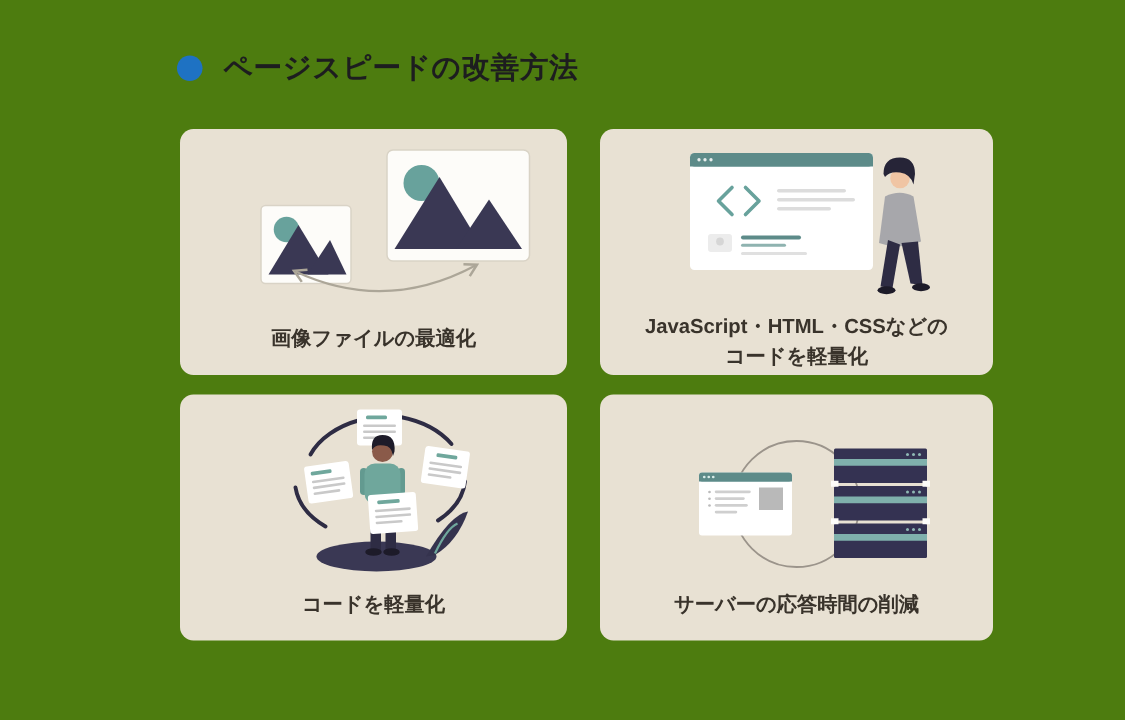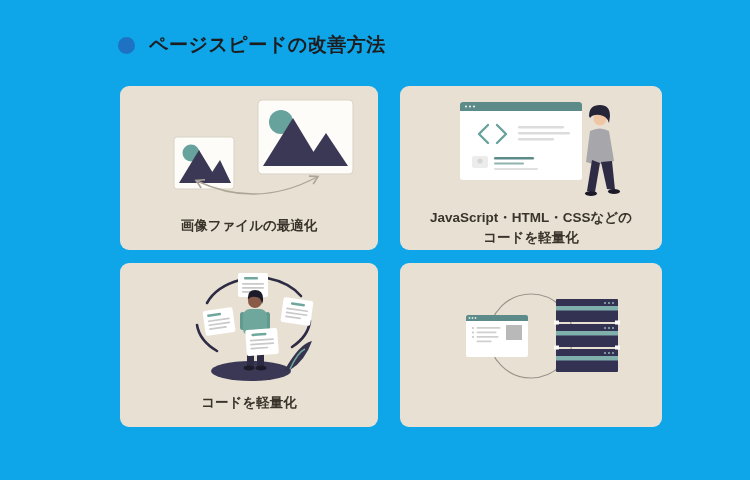--- a/index.html
+++ b/index.html
@@ -1,18 +1,18 @@
 <!DOCTYPE html>
 <html><head>
 <meta charset="utf-8">
 <style>
   * { margin:0; padding:0; box-sizing:border-box; }
   body { background:#ffffff; font-family:"Liberation Sans","DejaVu Sans",sans-serif; }
   .page {
-    position:relative; width:750px; height:480px; background:#0ea5e9; overflow:hidden;
+    position:relative; width:750px; height:480px; background:#4d7c0f; overflow:hidden;
   }
   .header {
     position:absolute; left:118px; top:32px;
     display:flex; align-items:center; gap:14px;
   }
   .bullet {
     width:17px; height:17px; border-radius:50%; background:#1e72c3; flex:0 0 auto;
   }
   .title {
     font-size:19px; font-weight:bold; color:#1d1d1f; letter-spacing:0.5px;
@@ -206,16 +206,17 @@
             <circle cx="205" cy="90" r="1" fill="#8fb8b4"></circle>
               <circle cx="209" cy="90" r="1" fill="#8fb8b4"></circle>
               <circle cx="213" cy="90" r="1" fill="#8fb8b4"></circle>
             <rect x="154" y="57.5" width="5" height="4" fill="#fdfcf9"></rect>
             <rect x="215" y="57.5" width="5" height="4" fill="#fdfcf9"></rect>
             <rect x="154" y="82.5" width="5" height="4" fill="#fdfcf9"></rect>
             <rect x="215" y="82.5" width="5" height="4" fill="#fdfcf9"></rect>
           </g>
         </svg>
       </div>
+      <div class="card-label">サーバーの応答時間の削減</div>
     </div>
 
   </div>
 </div>
 
 </body></html>

